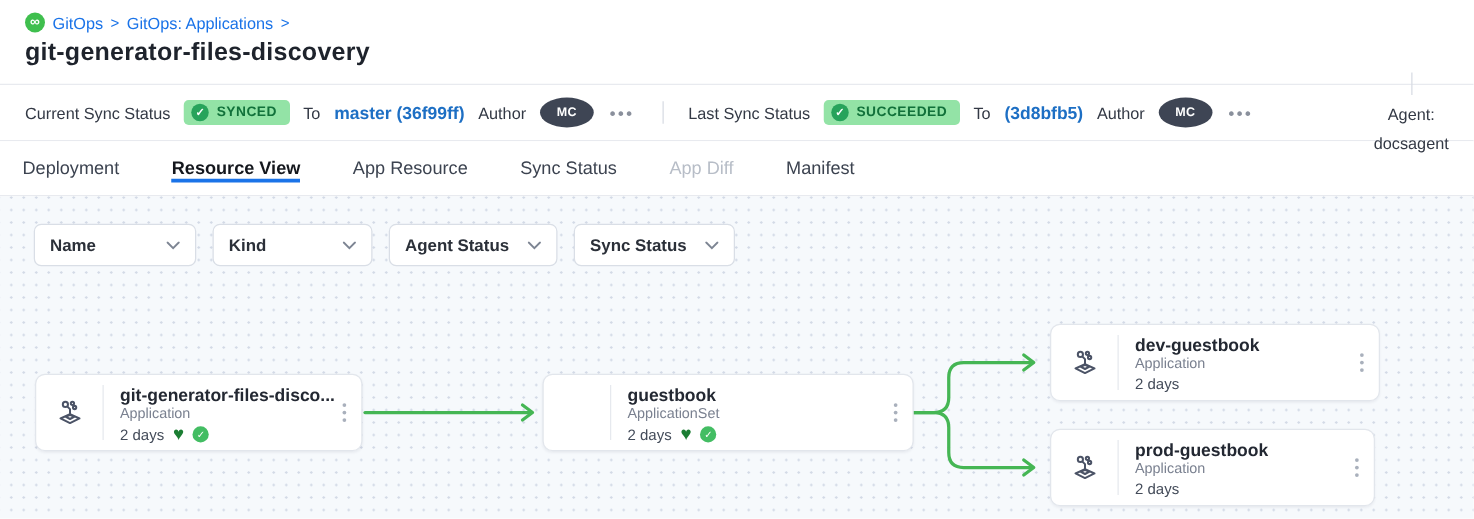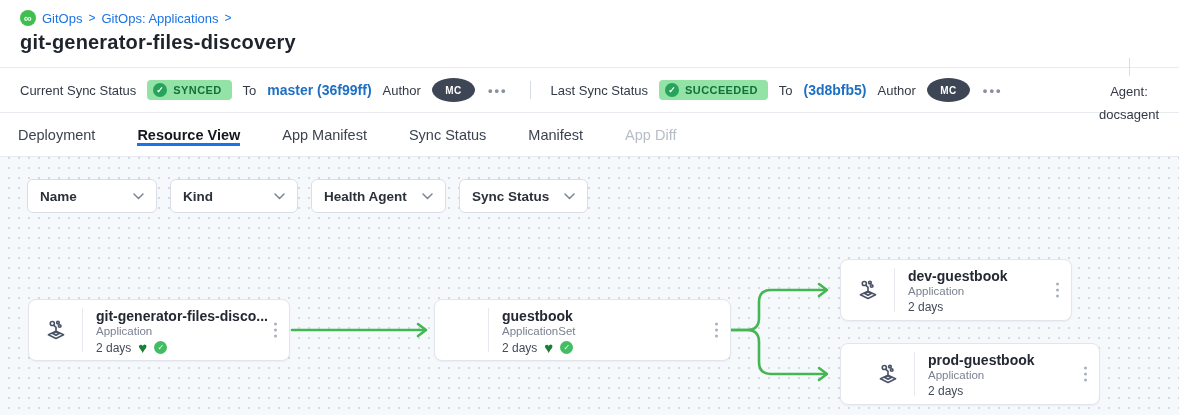--- a/index.html
+++ b/index.html
@@ -117,24 +117,24 @@
   <div class="agent-group">
     <div class="vdiv"></div>
     <span>Agent:</span>
     <span>docsagent</span>
   </div>
 </div>
 
 <nav class="tabs">
   <div class="tab">Deployment</div>
   <div class="tab active">Resource View</div>
-  <div class="tab">App Manifest</div>
+  <div class="tab">App Resource</div>
   <div class="tab">Sync Status</div>
+  <div class="tab disabled">App Diff</div>
   <div class="tab">Manifest</div>
-  <div class="tab disabled">App Diff</div>
 </nav>
 
 <main class="canvas">
 
   <div class="filters">
     <div class="filter-box" style="width:130px">
       <span>Name</span>
       <span class="chev">
         <svg width="11" height="7" viewBox="0 0 11 7">
             <polyline points="1,1 5.5,5.5 10,1" fill="none" stroke="#7d8593" stroke-width="1.5" stroke-linecap="round"></polyline>
@@ -143,21 +143,21 @@
     </div>
     <div class="filter-box" style="width:128px">
       <span>Kind</span>
       <span class="chev">
         <svg width="11" height="7" viewBox="0 0 11 7">
             <polyline points="1,1 5.5,5.5 10,1" fill="none" stroke="#7d8593" stroke-width="1.5" stroke-linecap="round"></polyline>
           </svg>
       </span>
     </div>
     <div class="filter-box" style="width:135px">
-      <span>Health Agent</span>
+      <span>Agent Status</span>
       <span class="chev">
         <svg width="11" height="7" viewBox="0 0 11 7">
             <polyline points="1,1 5.5,5.5 10,1" fill="none" stroke="#7d8593" stroke-width="1.5" stroke-linecap="round"></polyline>
           </svg>
       </span>
     </div>
     <div class="filter-box" style="width:129px">
       <span>Sync Status</span>
       <span class="chev">
         <svg width="11" height="7" viewBox="0 0 11 7">
@@ -222,21 +222,21 @@
           </span>
       </div>
     </div>
     <div class="kebab">
         <i></i>
         <i></i>
         <i></i>
       </div>
   </div>
 
-  <div class="node" style="left:840px; top:102px; width:232px;">
+  <div class="node" style="left:840px; top:102px; width:264px;">
     <div class="node-icon-col">
       <svg width="26" height="26" viewBox="0 0 24 24">
         <g stroke="#4b5366" stroke-width="1.5" fill="none" stroke-linejoin="round">
           <path d="M12 13.2 L19 16.4 L12 19.8 L5 16.4 Z"></path>
           <path d="M9 15.2 L12 13.8 L15 15.2 L12 16.8 Z"></path>
           <path d="M12 13.2 L12 9.5 L9.7 7.3"></path>
           <circle cx="8.6" cy="6" r="1.9"></circle>
           <circle cx="13.8" cy="5.2" r="1.2"></circle>
           <circle cx="15.4" cy="8.3" r="1.2"></circle>
         </g>
@@ -249,21 +249,21 @@
         <span>2 days</span>
       </div>
     </div>
     <div class="kebab">
         <i></i>
         <i></i>
         <i></i>
       </div>
   </div>
 
-  <div class="node" style="left:840px; top:186px; width:260px;padding-left:20px;">
+  <div class="node" style="left:840px; top:186px; width:260px;">
     <div class="node-icon-col">
       <svg width="26" height="26" viewBox="0 0 24 24">
         <g stroke="#4b5366" stroke-width="1.5" fill="none" stroke-linejoin="round">
           <path d="M12 13.2 L19 16.4 L12 19.8 L5 16.4 Z"></path>
           <path d="M9 15.2 L12 13.8 L15 15.2 L12 16.8 Z"></path>
           <path d="M12 13.2 L12 9.5 L9.7 7.3"></path>
           <circle cx="8.6" cy="6" r="1.9"></circle>
           <circle cx="13.8" cy="5.2" r="1.2"></circle>
           <circle cx="15.4" cy="8.3" r="1.2"></circle>
         </g>

